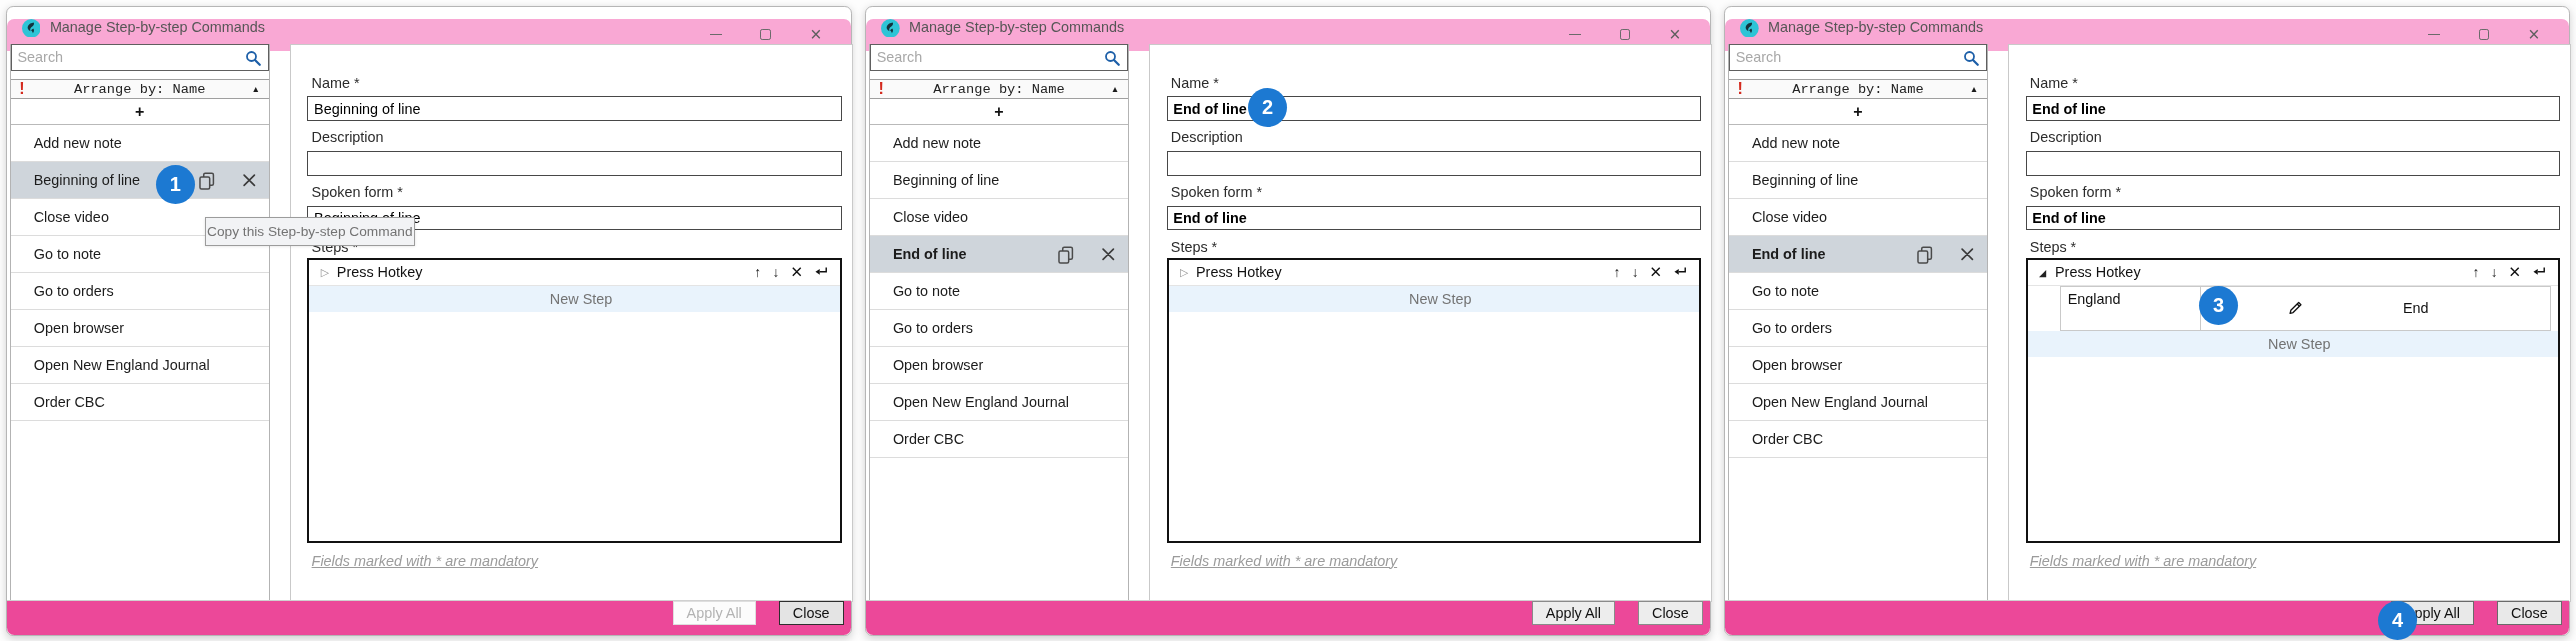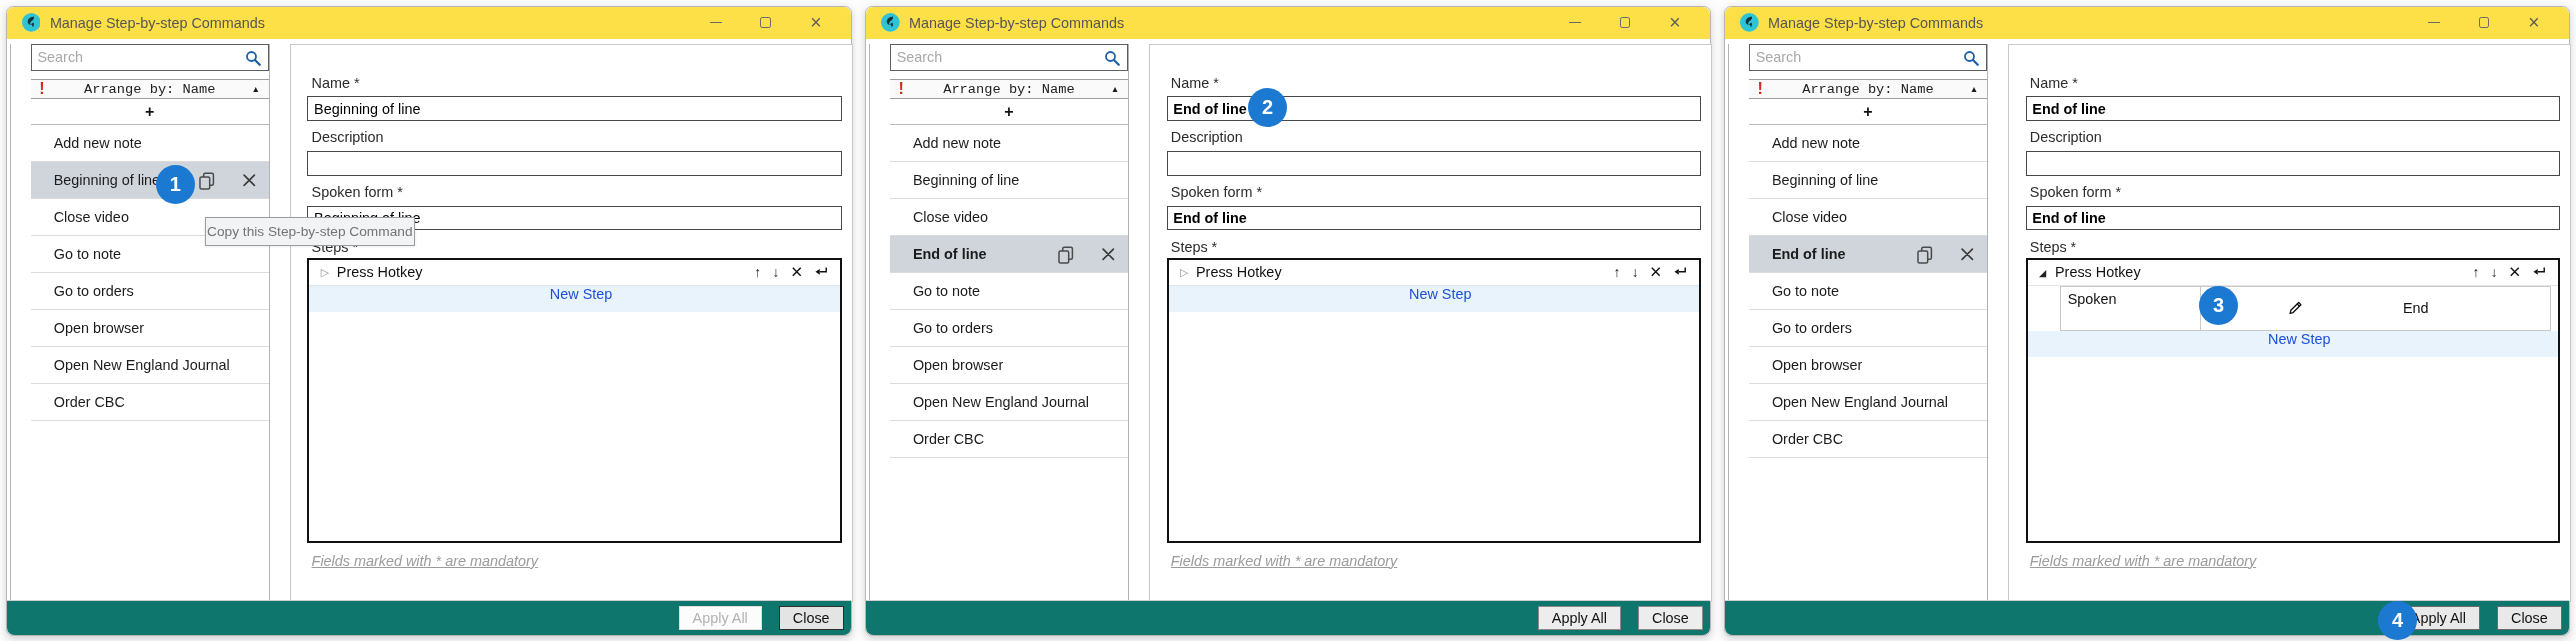--- a/index.html
+++ b/index.html
@@ -1,31 +1,31 @@
 <!DOCTYPE html>
 <html style="font-size:11.5px"><head>
 <meta charset="utf-8">
 <style>
   * { box-sizing: border-box; margin: 0; padding: 0; }
   html,body { width: 2576px; height: 641px; background:#fdfdfd; overflow:hidden;
     font-family:"Liberation Sans", sans-serif; }
   .window { position:absolute; top:5.8px; width:846px; height:630px; background:#fff;
     border:0.7px solid #b6b6b6; border-radius:7.2px; box-shadow:0 2.2px 8.6px rgba(0,0,0,.18); }
-  .titlebar { position:absolute; left:0; top:0; right:0; height:32px; background:#fde047;
-    border-radius:7.2px 7.2px 0 0; display:flex; align-items:center; padding-left:15px; }
+  .titlebar { position:absolute; left:0; top:12px; right:0; height:32px; background:#f9a8d4;
+    border-radius:7.2px 7.2px 0 0; display:flex; align-items:flex-start; padding-left:15px; }
   .t-icon { width:18.7px; height:18.7px; margin-right:9.4px; }
   .t-title { font-size:14.4px; color:#565656; }
   .t-controls { position:absolute; right:10px; top:0; height:32px; display:flex; }
   .ctl { width:50px; height:32px; display:flex; align-items:center; justify-content:center; color:#5f5f5f; }
   .min-glyph { width:11.5px; height:1.4px; background:#6a6a6a; display:block; }
   .max-glyph { width:10.8px; height:10.8px; border:1.4px solid #6a6a6a; border-radius:2.2px; display:block; }
   .close-glyph { font-size:19.4px; line-height:19.4px; color:#5f5f5f; }
 
   .sidebar { position:absolute; left:2.9px; top:37px; width:260px; height:558px;
-    border-left:0.7px solid #b3b3b3; border-right:0.7px solid #b3b3b3; background:#fff;padding-left:20px; }
+    border-left:0.7px solid #b3b3b3; border-right:0.7px solid #b3b3b3; background:#fff; }
   .searchbox { position:relative; width:100%; height:27px; border:1.4px solid #5f5f5f; background:#fff; }
   .searchbox input { width:100%; height:100%; border:none; outline:none; font-size:14.4px;
     color:#333; padding:0 29px 0 5.8px; font-family:"Liberation Sans",sans-serif; }
   .searchbox input::placeholder { color:#a8a8a8; }
   .search-ic { position:absolute; right:5.8px; top:4.3px; }
   .arrange { margin-top:8.6px; height:20px; border-top:0.7px solid #9f9f9f; border-bottom:0.7px solid #9f9f9f;
     background:#fafafa; display:flex; align-items:center; position:relative; }
   .bang { position:absolute; left:8.6px; color:#d42a1e; font-weight:700; font-size:16px; }
   .arr-label { flex:1; text-align:center; font-size:13.7px; color:#222;font-family:Liberation Mono, monospace; }
   .caret { position:absolute; right:8.6px; font-size:8.6px; color:#1a1a1a; }
@@ -44,32 +44,32 @@
   .finput { display:block; width:100%; height:24.5px; border:1.4px solid #474747; margin:4.3px 0 8.6px 0;
     font-size:14.4px; padding:0 5.8px; color:#000; font-family:"Liberation Sans",sans-serif; background:#fff; }
   .finput.boldval { font-weight:700; }
   .stepsbox { margin-top:1.4px; height:285px; border:2.2px solid #111; background:#fff; overflow:hidden; }
   .sheader { height:26px; display:flex; align-items:center; padding:0 11.5px; border-bottom:0.7px solid #e4e4e4; }
   .exp { width:16px; font-size:10.8px; color:#8f8f8f; }
   .exp.open { font-size:9.4px; color:#222; }
   .sh-title { flex:1; font-size:14.4px; color:#111; }
   .sh-icons { display:flex; align-items:center; gap:11.5px; }
   .sh-arrow { font-size:13.7px; font-weight:700; color:#111; }
-  .newstep { height:26px; background:#e9f3fc; display:flex; 
-    justify-content:center; font-size:14.4px; color:#1d4ed8;padding-left:13px; }
+  .newstep { height:26px; background:#e9f3fc; display:flex; align-items:center;
+    justify-content:center; font-size:14.4px; color:#737373;padding-left:13px; }
   .hkrow { margin:0 7.2px 0 32px; height:45px; display:flex; }
   .hkcell { width:141px; border:0.7px solid #c9c9c9; padding:4.3px 7.2px; font-size:14.4px; color:#111; }
   .hkrest { flex:1; border:0.7px solid #c9c9c9; border-left:none; display:flex; align-items:center; }
   .pencil { margin-left:85px; }
   .hkval { margin-left:98px; font-size:14.4px; color:#111; }
   .note { margin-top:10px; margin-left:4.3px; font-size:14.4px; font-style:italic; color:#9b9b9b;text-decoration:underline; }
 
-  .bbar { position:absolute; left:0; right:0; bottom:0; height:35px; background:#0f766e;
-    border-top:0.7px solid #d0d0d0; border-radius:0 0 7.2px 7.2px; display:flex; align-items:center;
-    justify-content:flex-end; gap:17px; padding-right:7.2px; }
+  .bbar { position:absolute; left:0; right:0; bottom:0; height:35px; background:#ec4899;
+    border-top:0.7px solid #d0d0d0; border-radius:0 0 7.2px 7.2px; display:flex; 
+    justify-content:flex-end; gap:23px; padding-right:7.2px; }
   .btn { height:24px; min-width:58px; padding:0 13px; font-size:14.4px; color:#111;
     background:#ededed; border:0.7px solid #8a8a8a; display:flex; align-items:center; justify-content:center; }
   .btn.dis { color:#b3b3b3; border:0.7px solid #dedede; background:#fcfcfc; }
   .btn.default { border:1.4px solid #2e2e2e; background:#e4e4e4; }
   .btn.darkb { border:1.4px solid #6a6a6a; background:#e9e9e9; }
 
   .tooltip { position:absolute; left:198px; top:210px; width:210px; height:29px; background:#f2f3f5;
     border:0.7px solid #9c9c9c; display:flex; align-items:center; justify-content:center;
     font-size:13.7px; color:#737373; z-index:6; box-shadow:0 1.4px 2.9px rgba(0,0,0,.12); }
   .circle { position:absolute; width:39px; height:39px; border-radius:50%; background:#1c79d2;
@@ -398,21 +398,21 @@
           <svg width="11.5" height="11.5" viewBox="0 0 16 16">
               <path d="M2.5 2.5l11 11M13.5 2.5l-11 11" stroke="#111" stroke-width="2"></path>
             </svg>
           <svg width="14.4" height="11.5" viewBox="0 0 20 16">
               <path d="M17 2v6H8" fill="none" stroke="#111" stroke-width="2"></path>
               <path d="M8 4L2 8l6 4z" fill="#111"></path>
             </svg>
         </span>
       </div>
       <div class="hkrow">
-        <div class="hkcell">Spoken</div>
+        <div class="hkcell">England</div>
         <div class="hkrest">
           <svg class="pencil" width="19.4" height="19.4" viewBox="0 0 26 26">
               <path d="M5.5 20.5l1-4L17 6l3 3L9.5 19.5l-4 1z" fill="none" stroke="#111" stroke-width="1.8" stroke-linejoin="round"></path>
               <path d="M15 8l3 3" stroke="#111" stroke-width="1.8"></path>
             </svg>
           <span class="hkval">End</span>
         </div>
       </div>
       <div class="newstep">
           <span>New Step</span>

